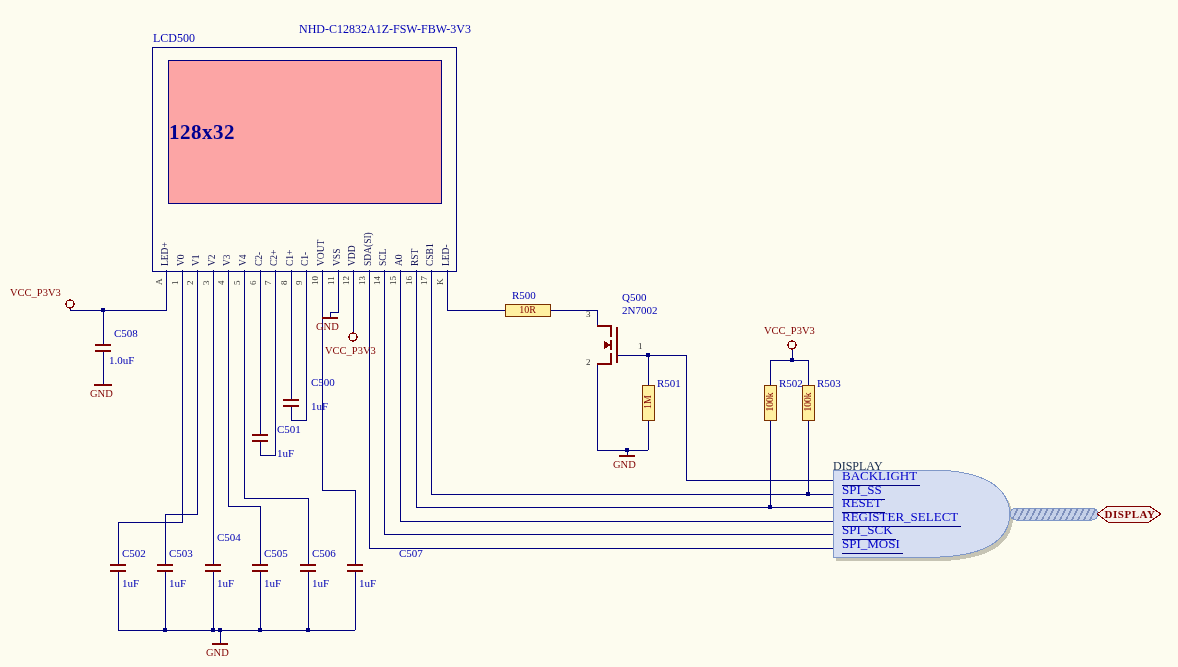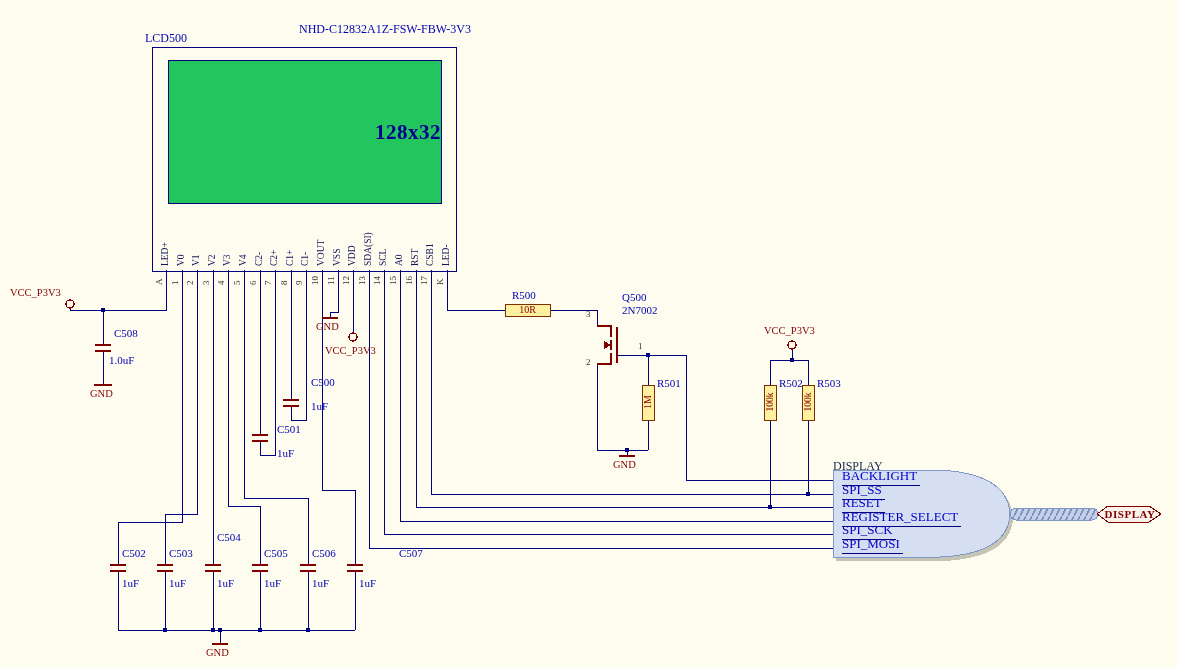--- a/index.html
+++ b/index.html
@@ -11,21 +11,21 @@
   .maroon{color:#800000;}
   .f11{font-size:11px;}
   .f10{font-size:10.5px;}
   .f12{font-size:12px;}
   .rot{transform-origin:0 0;transform:rotate(-90deg);}
   .rotc{transform:rotate(-90deg);text-align:center;}
   .pin-name{font-size:9.5px;color:#14145A;}
   .pin-num{font-size:9px;color:#333;}
   .fetnum{font-size:9px;color:#333;}
   .lcd-box{position:absolute;left:152px;top:47px;width:303px;height:223px;border:1px solid #000080;}
-  .lcd-screen{position:absolute;left:168px;top:60px;width:272px;height:142px;background:#22c55e;border:1px solid #000080;display:flex;align-items:center;justify-content:flex-end;}
+  .lcd-screen{position:absolute;left:168px;top:60px;width:272px;height:142px;background:#fca5a5;border:1px solid #000080;display:flex;align-items:center;justify-content:flex-start;}
   .lcd-screen .res{font-size:21px;font-weight:bold;color:#000090;letter-spacing:.5px;}
   .note{position:absolute;left:497px;top:55px;width:240px;height:177px;background:#FBF7A2;border:1px solid #8A8A5A;box-shadow:4px 4px 0 rgba(130,128,110,.55);}
   .note-text{position:absolute;left:7px;top:3px;right:6px;font-size:11.5px;line-height:13.9px;color:#111;white-space:pre-line;}
   .note-corner{position:absolute;left:-1px;top:-1px;width:0;height:0;border-top:9px solid #C00000;border-right:9px solid transparent;}
   .dogear-cut{position:absolute;right:-1px;bottom:-1px;width:0;height:0;border-bottom:16px solid #FDFCEF;border-left:16px solid transparent;}
   .dogear-fold{position:absolute;right:-1px;bottom:-1px;width:0;height:0;border-top:16px solid #E8E08F;border-right:16px solid transparent;}
   .entry{position:absolute;font-size:13px;color:#0000C8;border-bottom:1px solid #000080;padding:0 3px 1px 0;}
   .rval{position:absolute;font-size:10px;color:#800000;}
   .harness-title{position:absolute;font-size:12px;color:#15294B;}
   .tag-label{position:absolute;font-size:11px;color:#800000;font-weight:bold;letter-spacing:.5px;}
@@ -149,21 +149,21 @@
       <circle cx="260" cy="630" r="2.4"></circle>
       <circle cx="308" cy="630" r="2.4"></circle>
       <circle cx="220" cy="630" r="2.4"></circle>
     </g>
   </svg>
 
   <div class="lcd-box"></div>
   <div class="lcd-screen">
     <span class="res">128x32</span>
   </div>
-  <div class="t blue f12" style="left:145px;top:32px">LCD500</div>
+  <div class="t blue f12" style="left:153px;top:32px">LCD500</div>
   <div class="t blue f12" style="left:299px;top:23px">NHD-C12832A1Z-FSW-FBW-3V3</div>
   <div id="lcd-pins">
       <span class="t rot pin-name" style="left: 161px; top: 266px;">LED+</span>
       <span class="t rot pin-num" style="left: 155px; top: 285px;">A</span>
       <span class="t rot pin-name" style="left: 177px; top: 266px;">V0</span>
       <span class="t rot pin-num" style="left: 171px; top: 285px;">1</span>
       <span class="t rot pin-name" style="left: 192px; top: 266px;">V1</span>
       <span class="t rot pin-num" style="left: 186px; top: 285px;">2</span>
       <span class="t rot pin-name" style="left: 208px; top: 266px;">V2</span>
       <span class="t rot pin-num" style="left: 202px; top: 285px;">3</span>

